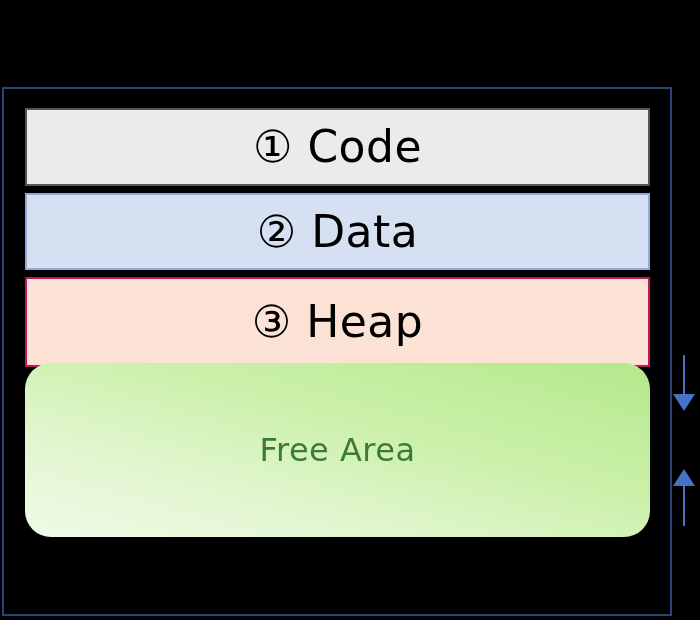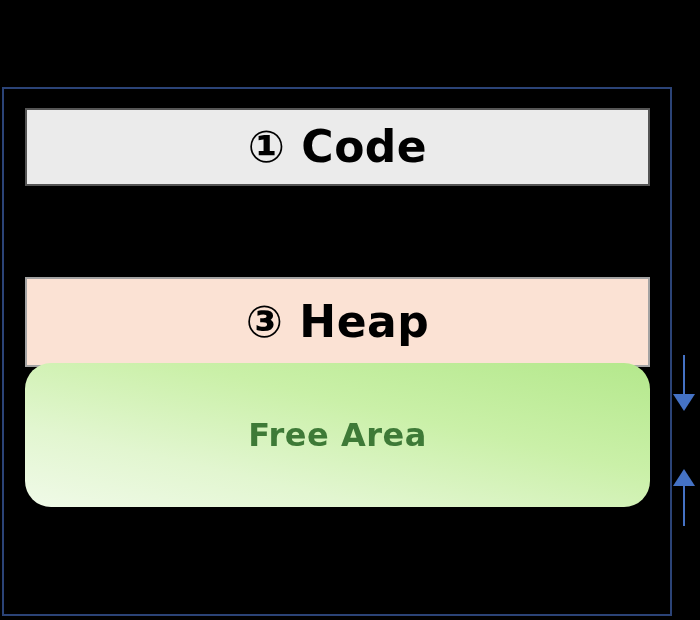--- a/index.html
+++ b/index.html
@@ -45,21 +45,21 @@
     align-items: center;
     justify-content: center;
     color: #000000;
     letter-spacing: 0.5px;
   }
 
   .seg-label {
     font-size: 44px;
     line-height: 1;
     white-space: nowrap;
-    font-weight: 700;
+    font-weight: 400;
   }
 
   
   .seg-code {
     top: 108px;
     height: 78px;
     background: #ebebeb;
     border: 2px solid #555555;
   }
 
@@ -69,28 +69,28 @@
     height: 77px;
     background: #d6e0f3;
     border: 2px solid #90a9da;
   }
 
   
   .seg-heap {
     top: 277px;
     height: 90px;
     background: #fbe2d4;
-    border: 2px solid #a3a3a3;
+    border: 2px solid #be185d;
     align-items: center;
   }
 
   
   .seg-free {
     top: 363px;
-    height: 144px;
+    height: 174px;
     border: none;
     border-radius: 26px;
     background: linear-gradient(to top right, #f0fae8 0%, #e2f6d0 28%, #caf0a8 62%, #b4e88c 100%);
   }
   .seg-free .seg-label {
     font-size: 32px;
     color: #3e7a37;
     letter-spacing: 0.5px;
   }
 
@@ -116,20 +116,23 @@
 <body>
 
 <div id="canvas">
 
   <div class="memory-frame"></div>
 
   <div class="seg seg-code">
     <span class="seg-label">① Code</span>
   </div>
 
+  <div class="seg seg-data">
+    <span class="seg-label">② Data</span>
+  </div>
 
   <div class="seg seg-heap">
     <span class="seg-label">③ Heap</span>
   </div>
 
   <div class="seg seg-free">
     <span class="seg-label">Free Area</span>
   </div>
 
 

